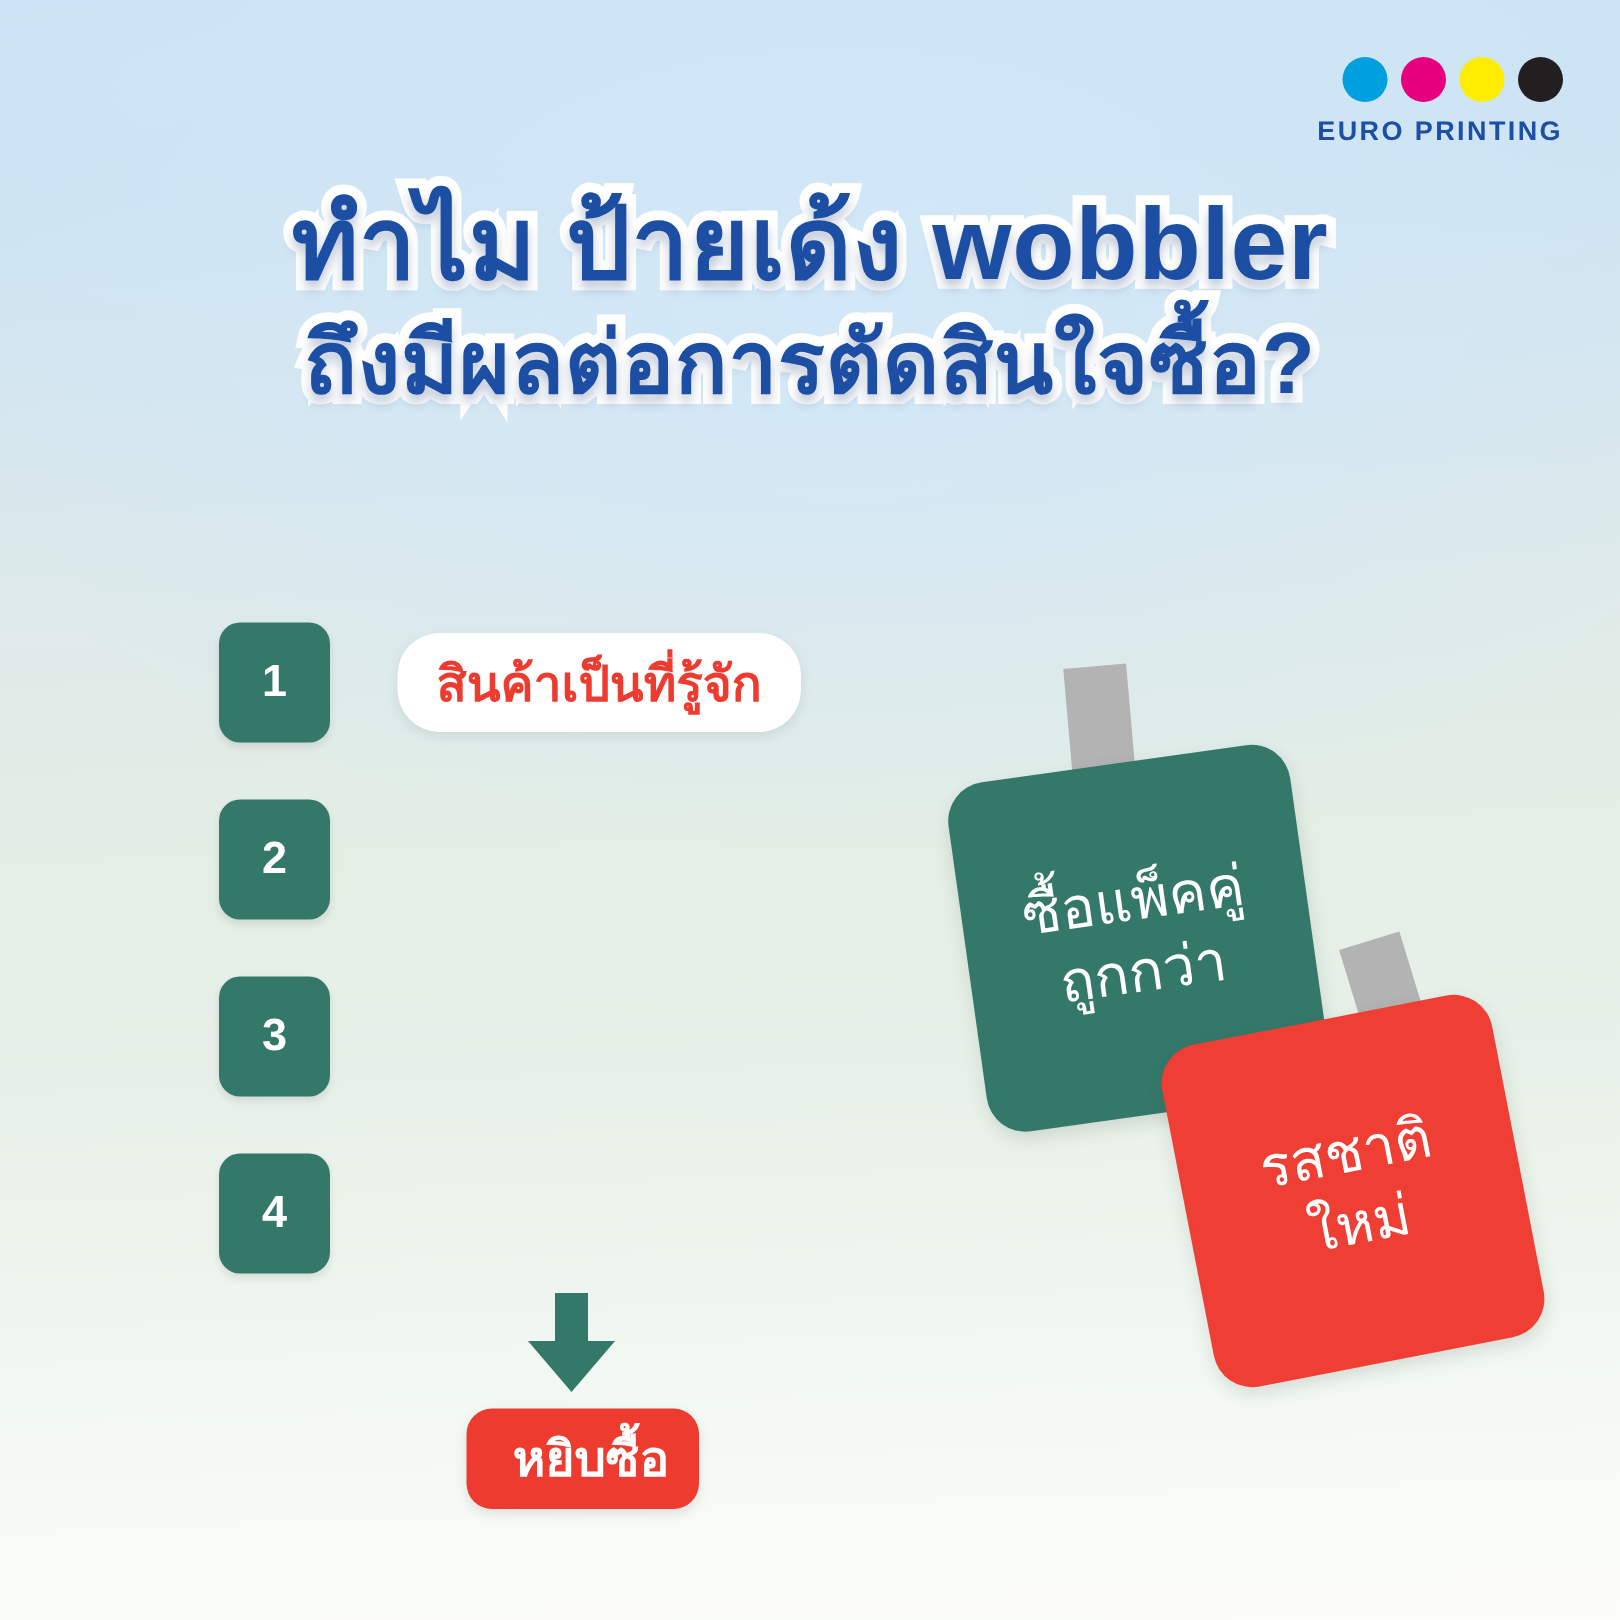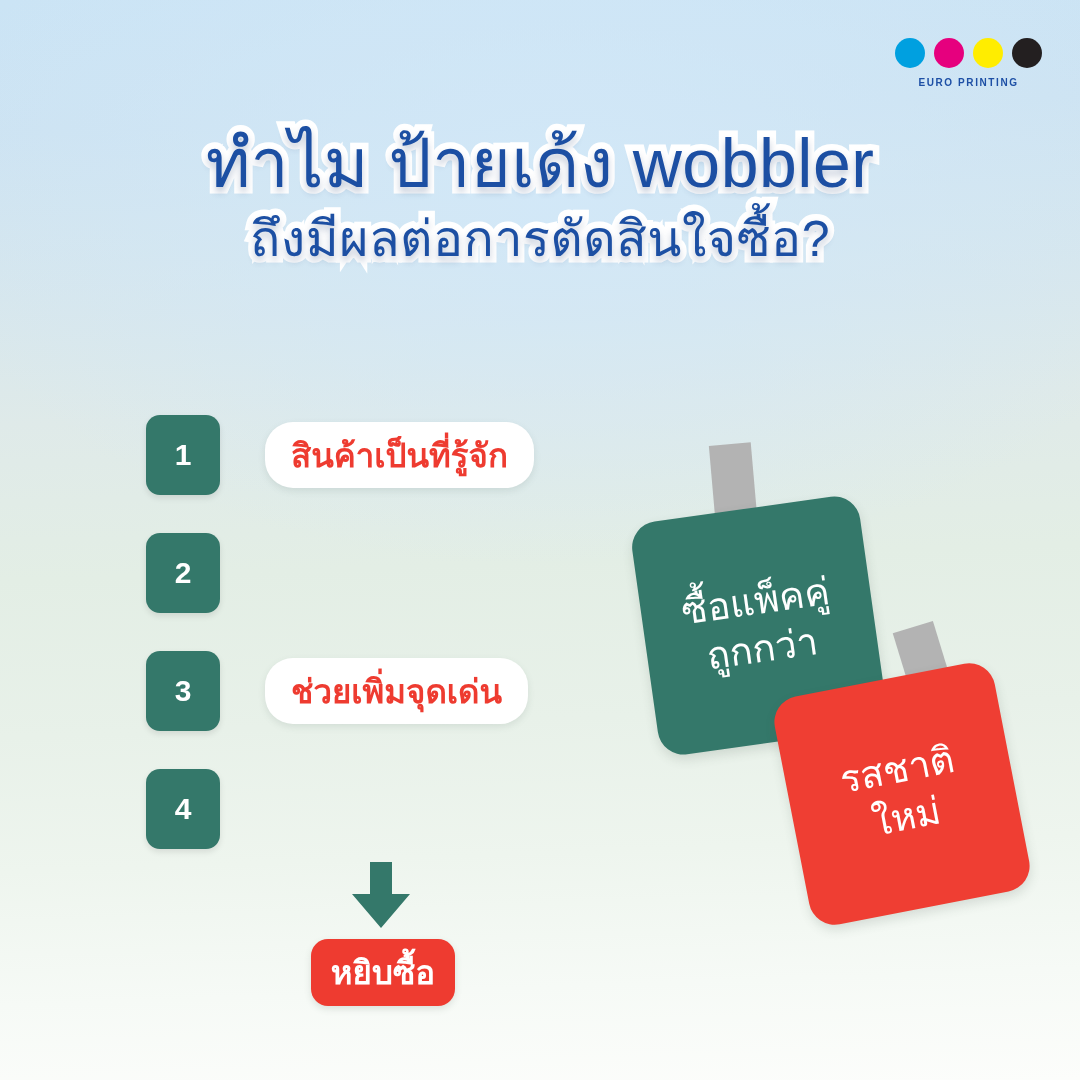--- a/index.html
+++ b/index.html
@@ -21,39 +21,39 @@
         #eef5ee 78%,
         #f6faf6 90%,
         #fcfdfb 100%);
   }
 
   
   .logo{position:absolute;top:38px;right:38px;text-align:center;}
   .dots{display:flex;gap:9px;justify-content:flex-end;}
   .dot{width:30px;height:30px;border-radius:50%;}
   .logo-name{
-    margin-top:9px;font-size:10px;font-weight:bold;letter-spacing:1.6px;
+    margin-top:9px;font-size:18px;font-weight:bold;letter-spacing:1.6px;
     color:#1d4fa5;
   }
 
   
   .headline{
     position:absolute;top:128px;left:0;width:1080px;text-align:center;
     line-height:1.04;
   }
   .hl-line{
     display:block;
-    font-size:70px;font-weight:normal;color:#1c4fa3;
+    font-size:70px;font-weight:bold;color:#1c4fa3;
     -webkit-text-stroke:13px #ffffff;
     paint-order:stroke fill;
     text-shadow:0 5px 7px rgba(40,70,120,0.30);
     letter-spacing:0.5px;
   }
   .hl-line.l1{font-size:68px;}
-  .hl-line.l2{font-size:50px;margin-top:14px;}
+  .hl-line.l2{font-size:58px;margin-top:14px;}
 
   
   .list{position:absolute;left:146px;top:415px;}
   .row{display:flex;align-items:center;height:80px;margin-bottom:38px;}
   .num{
     width:74px;height:80px;border-radius:14px;background:#34786a;
     color:#ffffff;font-size:30px;font-weight:bold;
     display:flex;align-items:center;justify-content:center;
     box-shadow:0 3px 6px rgba(0,0,0,0.10);
     flex:none;
@@ -67,20 +67,21 @@
   }
 
   
   .arrow{position:absolute;left:348px;top:862px;}
   .cta{
     position:absolute;left:311px;top:939px;
     width:144px;height:67px;border-radius:17px;background:#ee3b30;
     color:#ffffff;font-size:33px;font-weight:bold;
     display:flex;align-items:center;justify-content:center;
     box-shadow:0 3px 7px rgba(80,100,90,0.16);
+    padding-left:11px;
   }
 
   
   .wob{position:absolute;}
   .stem{position:absolute;background:#b3b3b3;}
   .card{
     position:absolute;border-radius:26px;
     display:flex;flex-direction:column;align-items:center;justify-content:center;
     color:#ffffff;font-size:38px;line-height:1.26;text-align:center;
     box-shadow:0 5px 11px rgba(60,80,70,0.16);
@@ -126,21 +127,20 @@
   <div class="list">
     <div class="row">
       <div class="num">1</div>
       <div class="pill">สินค้าเป็นที่รู้จัก</div>
     </div>
     <div class="row">
       <div class="num">2</div>
     </div>
     <div class="row">
       <div class="num">3</div>
-      <div class="pill">ช่วยเพิ่มจุดเด่น</div>
     </div>
     <div class="row">
       <div class="num">4</div>
     </div>
   </div>
 
   <div class="arrow">
     <svg width="66" height="68" viewBox="0 0 66 68" xmlns="http://www.w3.org/2000/svg">
       <polygon points="22,0 44,0 44,32 62,32 33,66 4,32 22,32" fill="#34786a"></polygon>
     </svg>

